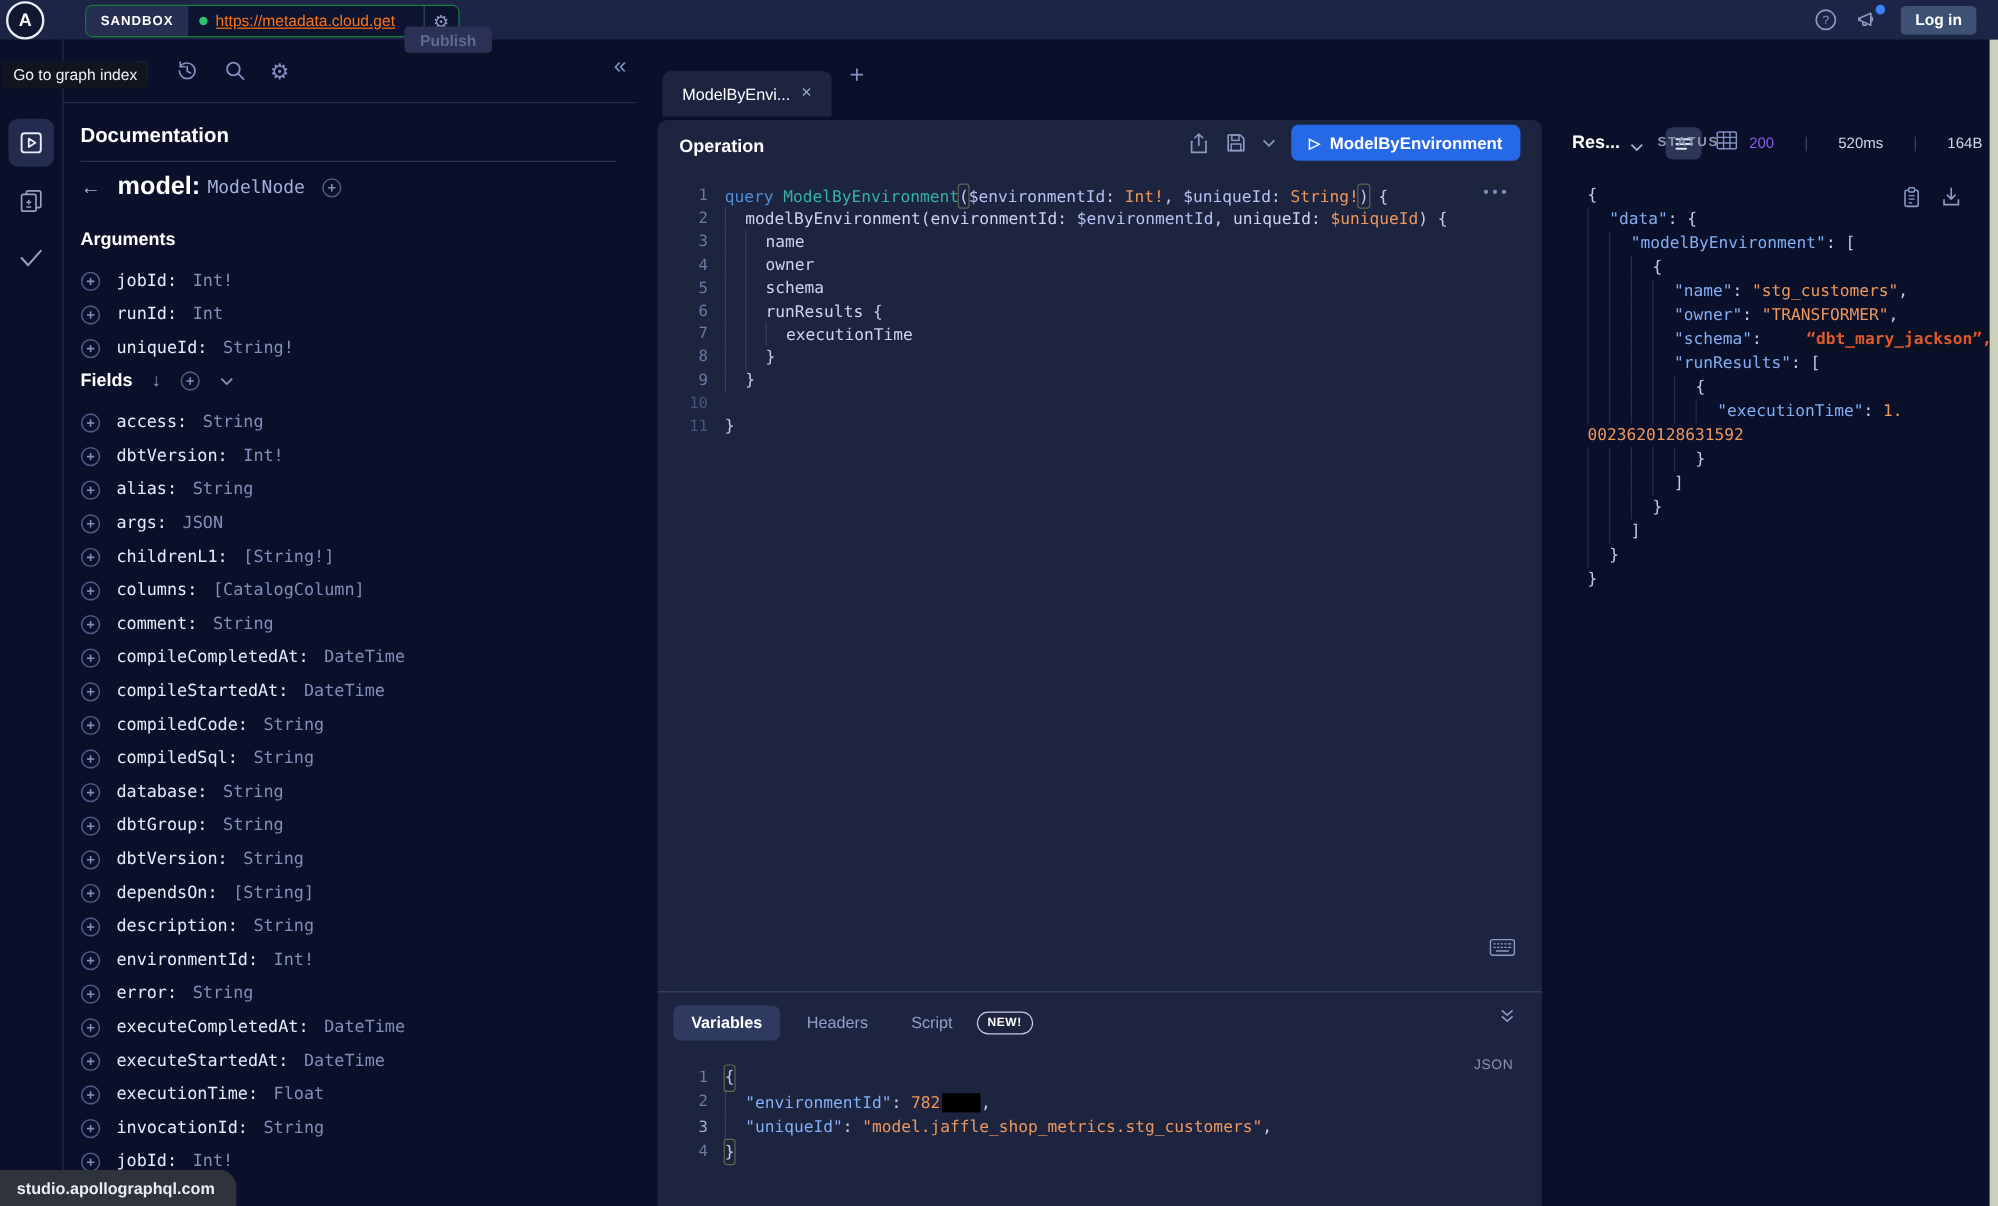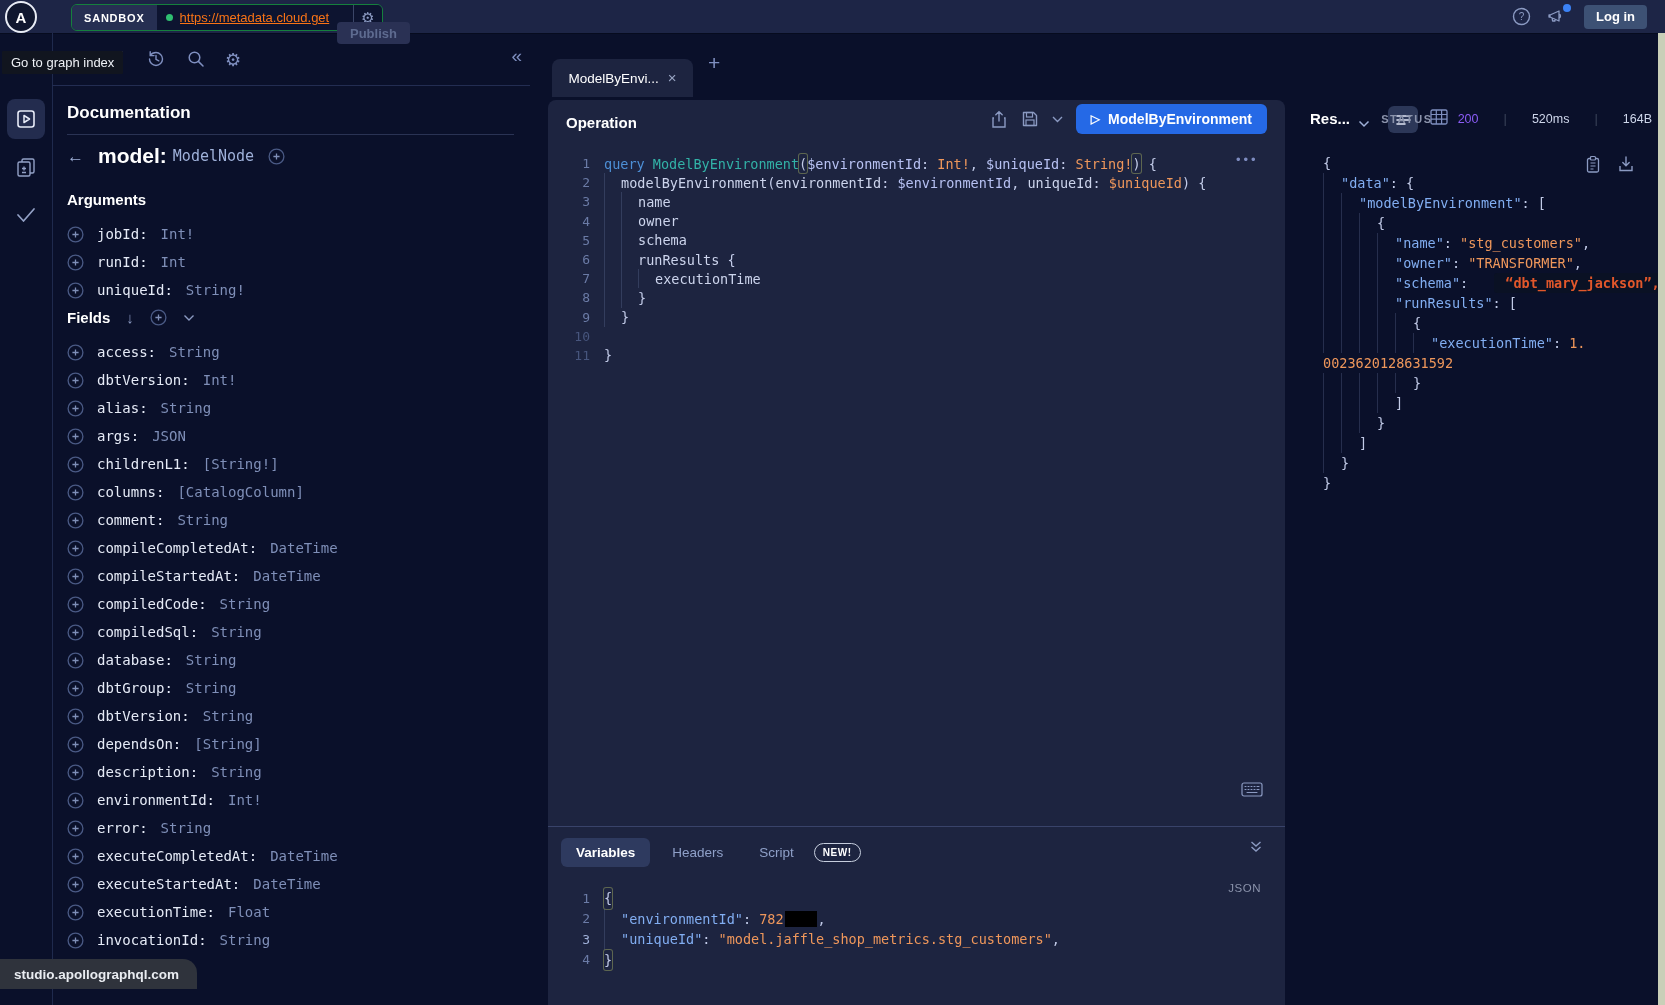--- a/index.html
+++ b/index.html
@@ -30,21 +30,21 @@
 
   
   .rail{position:absolute;left:0;top:33px;width:52px;bottom:0;border-right:1px solid #1f2a4d;}
   .rail-sel{position:absolute;left:7px;top:66px;width:38px;height:40px;background:#232c4e;border-radius:8px;
             display:flex;align-items:center;justify-content:center;}
   .rail-ic{position:absolute;left:0;width:52px;display:flex;justify-content:center;color:#93a1c6;}
 
   
   .tooltip{position:absolute;left:2px;top:51px;background:#11151f;color:#eef1f6;font-size:13px;
            padding:4px 9px;z-index:60;border-radius:1px;}
-  .status-pill{position:absolute;left:0;bottom:16px;height:30px;background:#2f333c;color:#e9ecf1;
+  .status-pill{position:absolute;left:0;bottom:0;height:30px;background:#2f333c;color:#e9ecf1;
                font-size:13.5px;font-weight:bold;display:flex;align-items:center;padding:0 18px 0 14px;
                border-top-right-radius:14px;z-index:55;}
 
   
   .doc{position:absolute;left:52px;top:33px;width:478px;bottom:0;}
   .doc-toolbar{position:relative;height:52px;border-bottom:1px solid #232d52;}
   .doc-tool{position:absolute;top:16px;color:#7f8fc0;}
   .doc-collapse{position:absolute;right:8px;top:12px;color:#7f8fc0;font-size:19px;}
   .doc-body{position:absolute;top:52px;left:15px;right:16px;bottom:0;overflow:hidden;}
   .doc-title{margin-top:18px;font-size:17px;font-weight:bold;color:#fff;}

